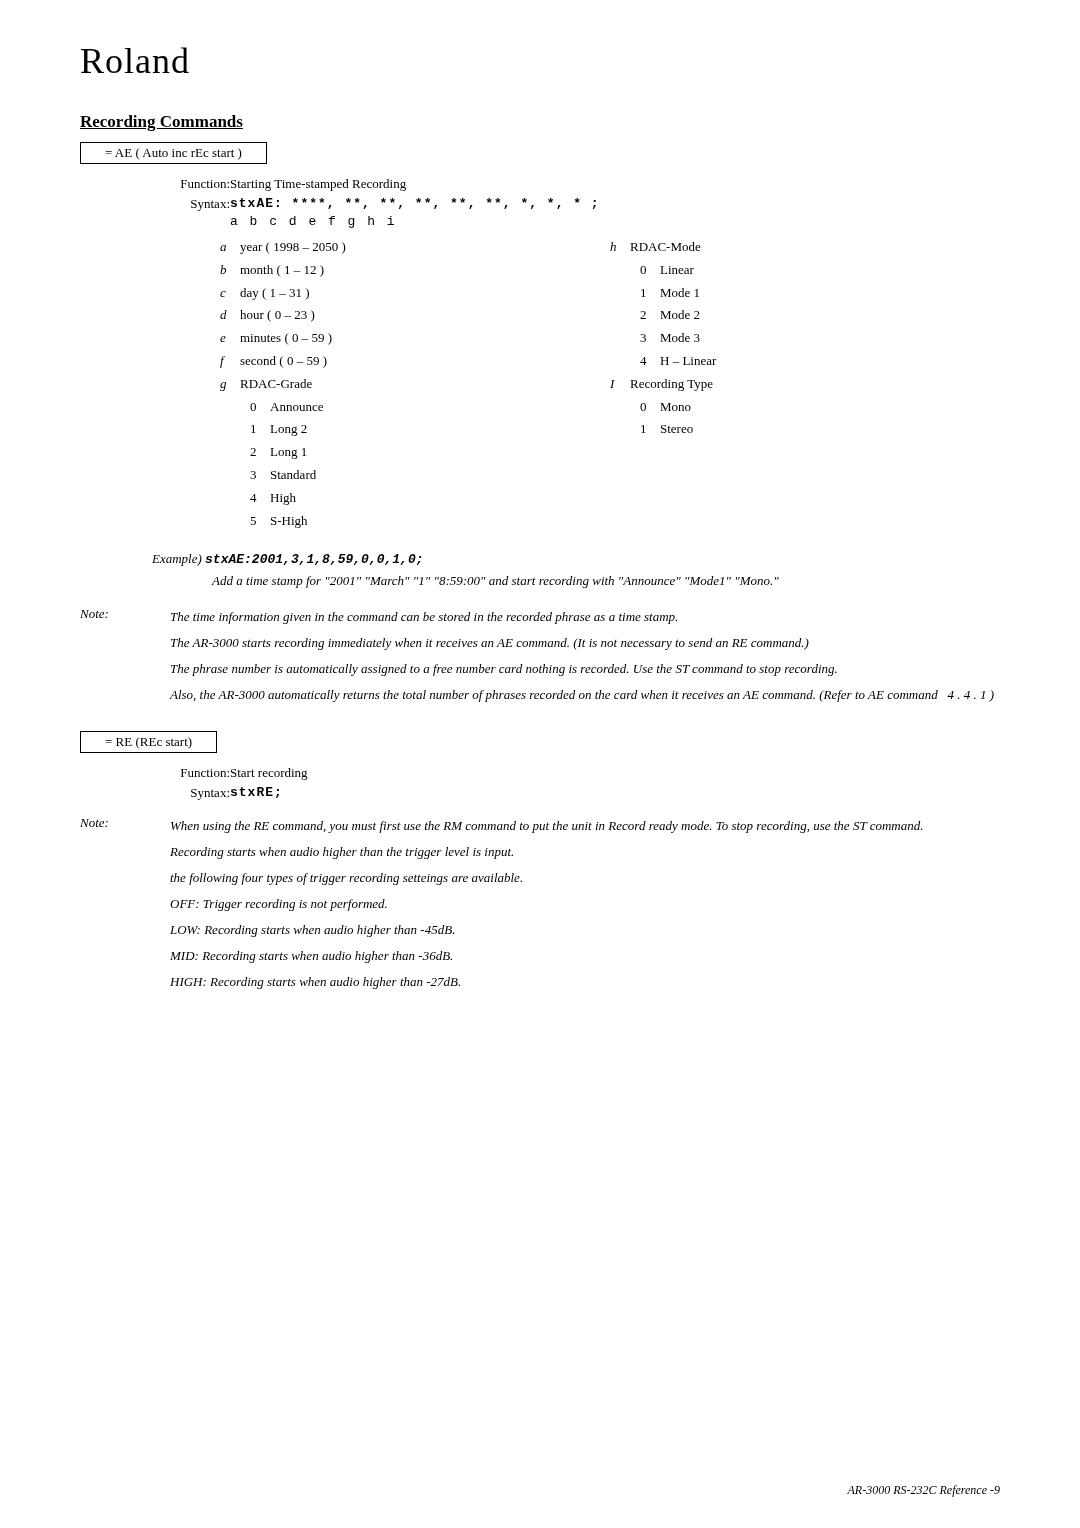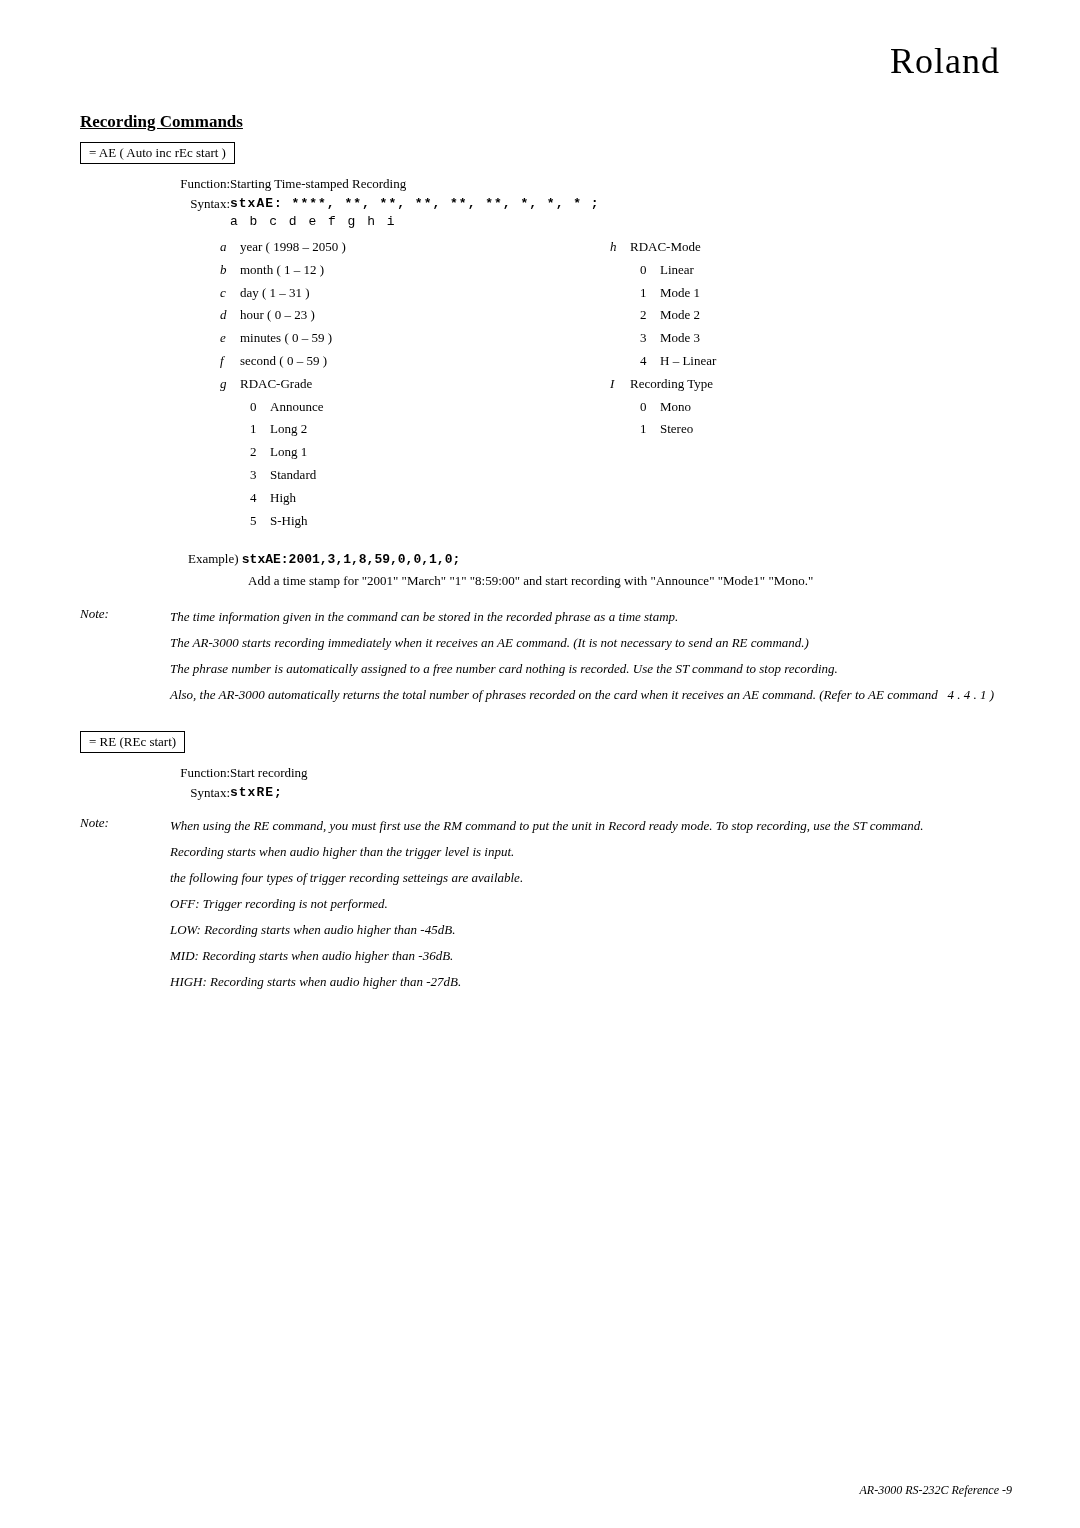--- a/index.html
+++ b/index.html
@@ -14,21 +14,20 @@
       font-size: 14px;
       color: #000000;
       width: 1080px;
       min-height: 1528px;
       position: relative;
       padding: 40px 80px 60px 80px;
     }
 
     .page-header {
       display: flex;
-      justify-content: flex-end;
       margin-bottom: 30px;
     }
 
     .roland-logo {
       font-size: 36px;
       font-family: 'Times New Roman', Times, serif;
       font-weight: normal;
       color: #000;
       letter-spacing: 1px;
     }
@@ -36,21 +35,21 @@
     .section-title {
       font-size: 17px;
       font-weight: bold;
       text-decoration: underline;
       margin-bottom: 10px;
     }
 
     .command-box {
       border: 1px solid #000;
       display: inline-block;
-      padding: 2px 8px;
+      padding: 2px 24px;
       margin-bottom: 6px;
       font-size: 13px;
       font-family: 'Times New Roman', Times, serif;
     }
 
     .function-syntax-block {
       margin-left: 60px;
       margin-bottom: 8px;
     }
 
@@ -118,22 +117,23 @@
       line-height: 1.6;
     }
 
     .sub-param-num {
       min-width: 20px;
       font-family: 'Times New Roman', Times, serif;
     }
 
     .example-block {
       margin-top: 18px;
-      margin-left: 108px;
+      margin-left: 72px;
       margin-bottom: 14px;
+      font-style: italic;
     }
 
     .example-desc {
       margin-left: 60px;
       margin-top: 4px;
       font-size: 13px;
       font-family: 'Times New Roman', Times, serif;
       line-height: 1.6;
     }
 
@@ -162,21 +162,21 @@
       margin-bottom: 4px;
     }
 
     .re-section {
       margin-top: 20px;
     }
 
     .page-footer {
       position: absolute;
       bottom: 30px;
-      right: 68px;
+      right: 80px;
       font-size: 12px;
       font-style: italic;
       font-family: 'Times New Roman', Times, serif;
     }
   </style>
 </head>
 <body>
 
 <div class="page-header">
   <span class="roland-logo">Roland</span>

